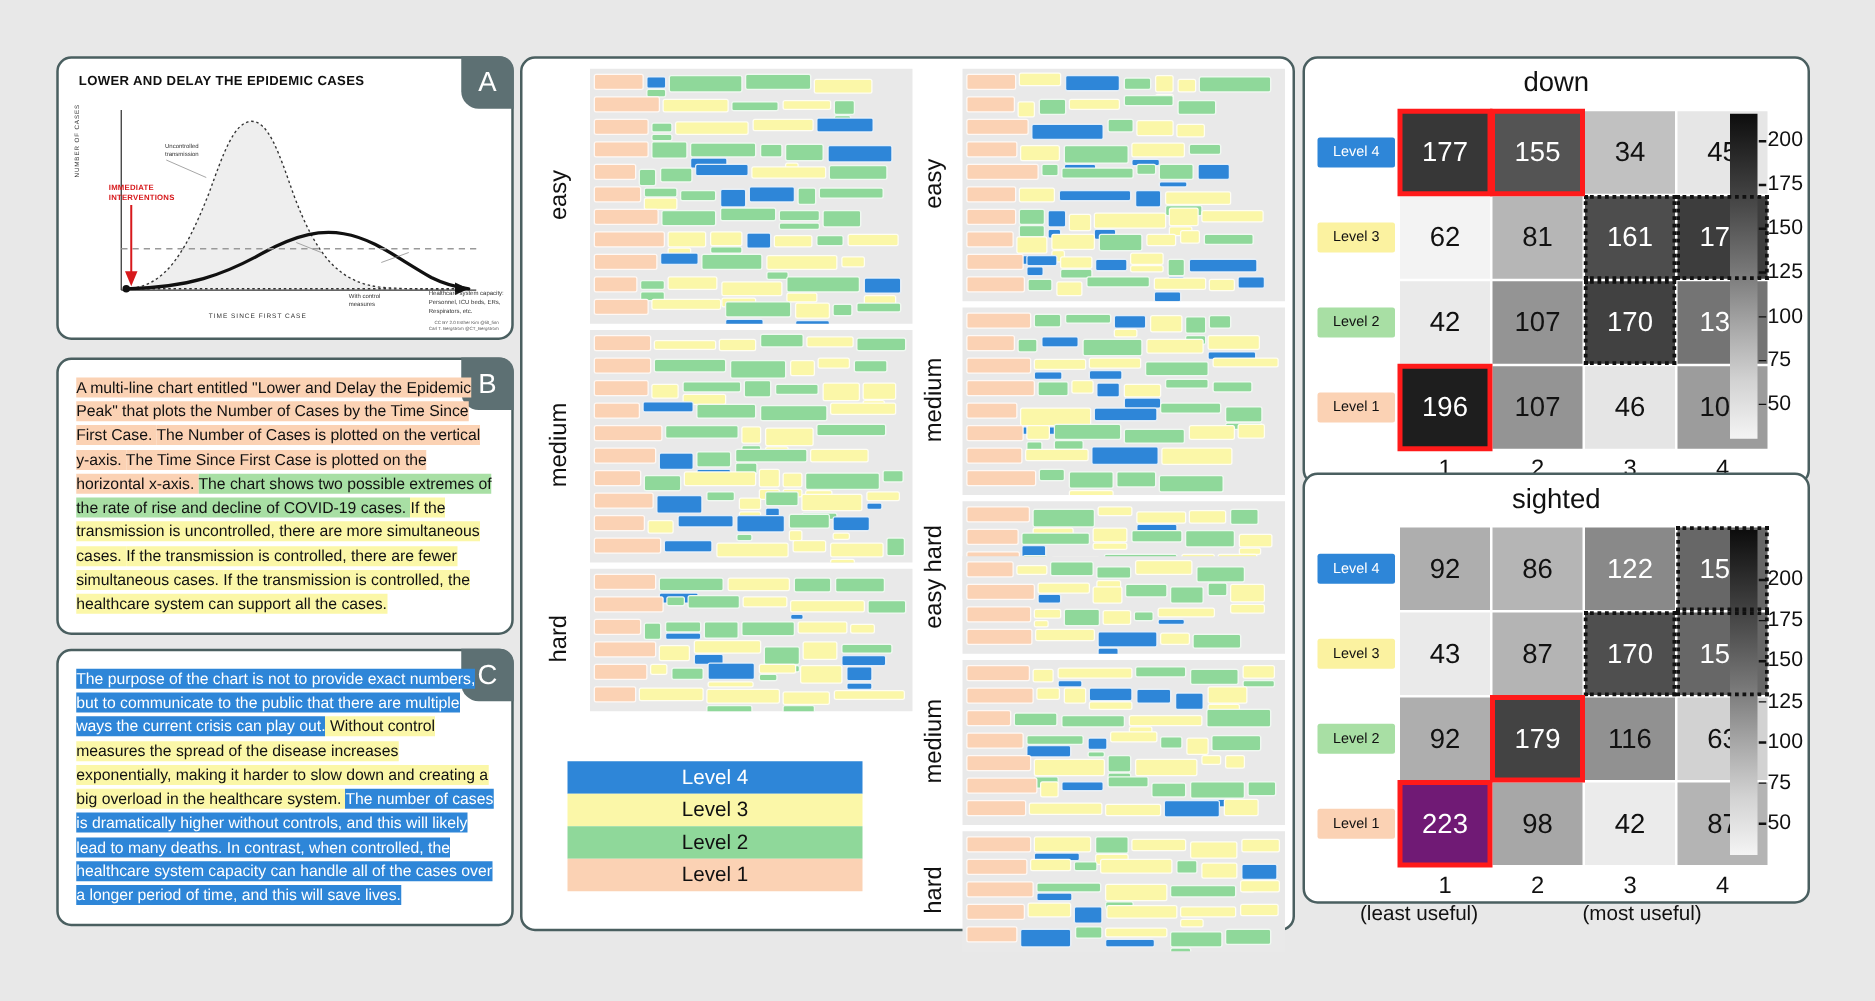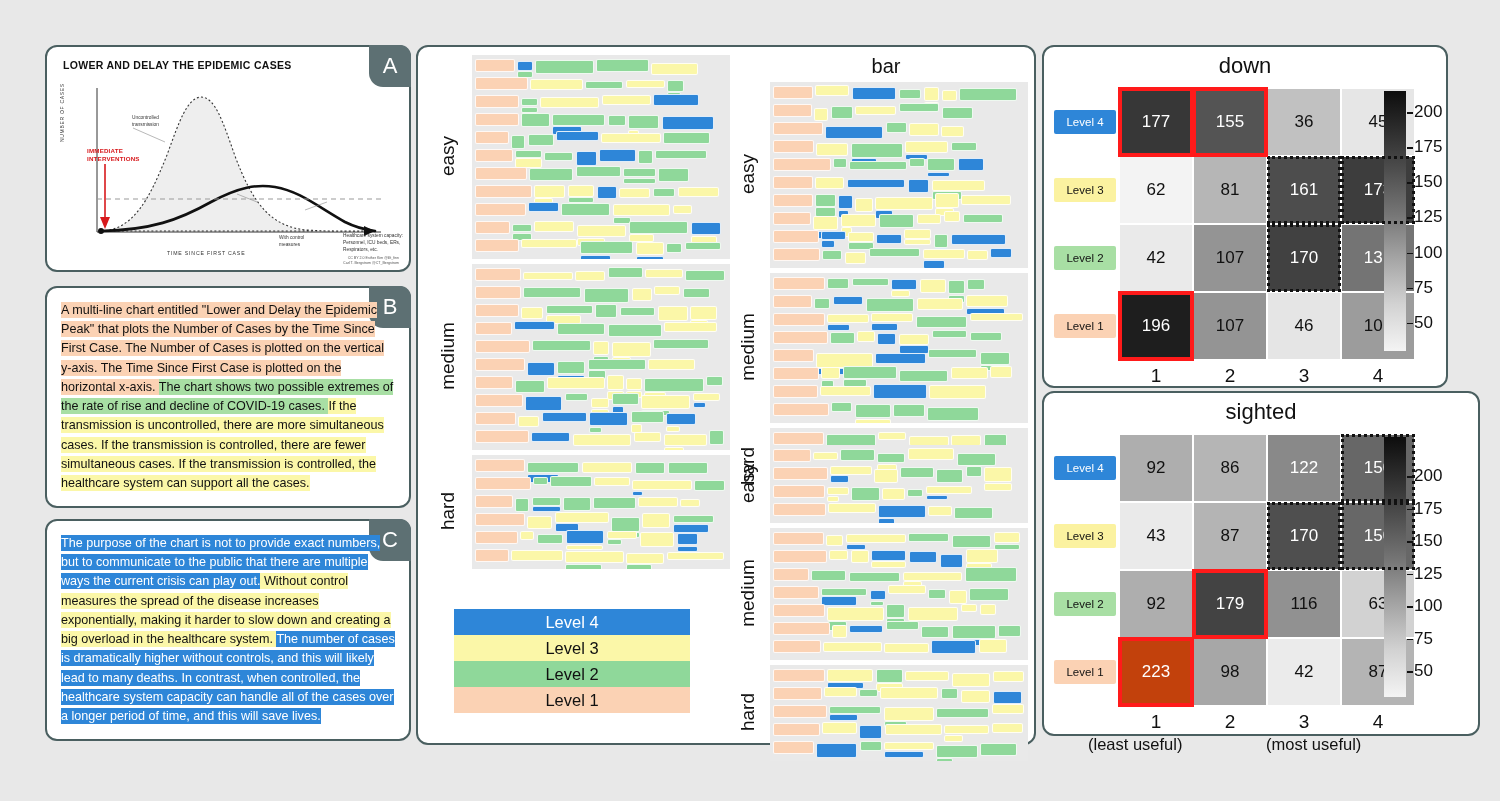--- a/index.html
+++ b/index.html
@@ -43,30 +43,30 @@
   .L1{background:#fbd2b4;} .L2{background:#8fd89a;} .L3{background:#fbf7a8;} .L4{background:#2e86d8;}
 
   
   .legend{position:absolute;left:36px;bottom:30px;width:236px;}
   .lgrow{height:26px;line-height:26px;text-align:center;font-size:16.5px;color:#111;}
   .lg4{background:#2e86d8;color:#fff;} .lg3{background:#fbf7a8;}
   .lg2{background:#8fd89a;} .lg1{background:#fbd2b4;}
 
   
   #panelHB{left:1042px;top:45px;width:406px;height:343px;}
-  #panelHS{left:1042px;top:391px;width:438px;height:345px;}
+  #panelHS{left:1042px;top:378px;width:406px;height:345px;}
   .hm-title{text-align:center;font-size:22px;color:#111;padding-top:6px;}
   .hm-wrap{position:relative;margin-top:4px;}
   .lvl-col{position:absolute;left:10px;top:0;width:62px;}
   .lvl-chip{height:24px;line-height:24px;text-align:center;font-size:11.5px;border-radius:2px;color:#111;}
   .c-l4{background:#2e86d8;color:#fff;} .c-l3{background:#fbf2a0;}
   .c-l2{background:#a8dfa4;} .c-l1{background:#fbd2b4;}
   .grid{position:absolute;left:76px;top:0;}
   .cell{position:absolute;display:flex;align-items:center;justify-content:center;
-        font-size:17px;box-sizing:border-box;}
+        font-size:22px;box-sizing:border-box;}
   .hl-red{position:absolute;border:4px solid #ff1a1a;box-sizing:border-box;pointer-events:none;z-index:5;}
   .hl-dot{position:absolute;border:3px dotted #111;box-sizing:border-box;pointer-events:none;z-index:4;}
   .xtick{position:absolute;font-size:19px;color:#111;text-align:center;}
   .xcap{position:absolute;font-size:16.5px;color:#111;}
   .cbar{position:absolute;width:22px;
         background:linear-gradient(to bottom,#0d0d0d 0%,#2b2b2b 14%,#4d4d4d 30%,#777 48%,#a6a6a6 65%,#d2d2d2 82%,#f4f4f4 100%);}
   .cbtick{position:absolute;font-size:17px;color:#111;white-space:nowrap;}
   .cbtick:before{content:"";position:absolute;left:-7px;top:50%;width:6px;height:1.5px;background:#111;}
 </style>
 </head>
@@ -330,21 +330,20 @@
             <div class="blk L3" style="left: 154.086px; top: 97.7997px; width: 37.9646px; height: 10.9865px;"></div>
             <div class="blk L2" style="left: 154.086px; top: 109.286px; width: 26.3714px; height: 7.41426px;"></div>
             <div class="blk L3" style="left: 194.551px; top: 96.9546px; width: 57.7048px; height: 8.11485px;"></div>
           </div>
           <div class="rowlbl" style="left: -74px; top: 445px; width: 100px; text-align: center;">hard</div>
         </div>
       </div>
     </div>
   <div class="col col-r" id="col-right">
       <div class="sect" style="top: 8px; left: 0px; width: 300px;">
-        <div class="sect-title">bar</div>
         <div style="position: relative; margin-left: 34px;">
           <div class="grp" style="width: 258px; height: 186px;">
             <div class="blk L1" style="left: 3px; top: 4px; width: 40.3164px; height: 13px;"></div>
             <div class="blk L3" style="left: 45.3164px; top: 3.49574px; width: 33.7663px; height: 10.1036px;"></div>
             <div class="blk L4" style="left: 81.5827px; top: 5.36716px; width: 44.7662px; height: 12.2469px;"></div>
             <div class="blk L2" style="left: 128.849px; top: 7.25471px; width: 22.5445px; height: 10.1553px;"></div>
             <div class="blk L3" style="left: 153.893px; top: 5.46405px; width: 15.1677px; height: 13.8178px;"></div>
             <div class="blk L3" style="left: 153.893px; top: 19.7819px; width: 15.1677px; height: 6.59723px;"></div>
             <div class="blk L3" style="left: 171.561px; top: 7.88616px; width: 15.3186px; height: 11.5807px;"></div>
             <div class="blk L2" style="left: 189.38px; top: 6.37245px; width: 57.9347px; height: 13.0087px;"></div>
@@ -663,21 +662,21 @@
   <div class="hm-wrap" id="hm0">
       <div class="lvl-col">
         <div class="lvl-chip c-l4" style="position: absolute; top: 27px; width: 62px;">Level 4</div>
         <div class="lvl-chip c-l3" style="position: absolute; top: 95px; width: 62px;">Level 3</div>
         <div class="lvl-chip c-l2" style="position: absolute; top: 163px; width: 62px;">Level 2</div>
         <div class="lvl-chip c-l1" style="position: absolute; top: 231px; width: 62px;">Level 1</div>
       </div>
       <div class="grid" style="width: 296px; height: 272px; top: 6px;">
         <div class="cell" style="left: 0px; top: 0px; width: 72px; height: 66px; background: rgb(55, 55, 55); color: rgb(255, 255, 255);">177</div>
         <div class="cell" style="left: 74px; top: 0px; width: 72px; height: 66px; background: rgb(84, 84, 84); color: rgb(255, 255, 255);">155</div>
-        <div class="cell" style="left: 148px; top: 0px; width: 72px; height: 66px; background: rgb(193, 193, 193); color: rgb(17, 17, 17);">36</div>
+        <div class="cell" style="left: 148px; top: 0px; width: 72px; height: 66px; background: rgb(193, 193, 193); color: rgb(17, 17, 17);">34</div>
         <div class="cell" style="left: 222px; top: 0px; width: 72px; height: 66px; background: rgb(230, 230, 230); color: rgb(17, 17, 17);">45</div>
         <div class="cell" style="left: 0px; top: 68px; width: 72px; height: 66px; background: rgb(243, 243, 243); color: rgb(17, 17, 17);">62</div>
         <div class="cell" style="left: 74px; top: 68px; width: 72px; height: 66px; background: rgb(182, 182, 182); color: rgb(17, 17, 17);">81</div>
         <div class="cell" style="left: 148px; top: 68px; width: 72px; height: 66px; background: rgb(77, 77, 77); color: rgb(255, 255, 255);">161</div>
         <div class="cell" style="left: 222px; top: 68px; width: 72px; height: 66px; background: rgb(61, 61, 61); color: rgb(255, 255, 255);">173</div>
         <div class="cell" style="left: 0px; top: 136px; width: 72px; height: 66px; background: rgb(234, 234, 234); color: rgb(17, 17, 17);">42</div>
         <div class="cell" style="left: 74px; top: 136px; width: 72px; height: 66px; background: rgb(148, 148, 148); color: rgb(17, 17, 17);">107</div>
         <div class="cell" style="left: 148px; top: 136px; width: 72px; height: 66px; background: rgb(65, 65, 65); color: rgb(255, 255, 255);">170</div>
         <div class="cell" style="left: 222px; top: 136px; width: 72px; height: 66px; background: rgb(116, 116, 116); color: rgb(255, 255, 255);">131</div>
         <div class="cell" style="left: 0px; top: 204px; width: 72px; height: 66px; background: rgb(30, 30, 30); color: rgb(255, 255, 255);">196</div>
@@ -723,21 +722,21 @@
         <div class="cell" style="left: 148px; top: 0px; width: 72px; height: 66px; background: rgb(137, 137, 137); color: rgb(255, 255, 255);">122</div>
         <div class="cell" style="left: 222px; top: 0px; width: 72px; height: 66px; background: rgb(103, 103, 103); color: rgb(255, 255, 255);">150</div>
         <div class="cell" style="left: 0px; top: 68px; width: 72px; height: 66px; background: rgb(234, 234, 234); color: rgb(17, 17, 17);">43</div>
         <div class="cell" style="left: 74px; top: 68px; width: 72px; height: 66px; background: rgb(180, 180, 180); color: rgb(17, 17, 17);">87</div>
         <div class="cell" style="left: 148px; top: 68px; width: 72px; height: 66px; background: rgb(79, 79, 79); color: rgb(255, 255, 255);">170</div>
         <div class="cell" style="left: 222px; top: 68px; width: 72px; height: 66px; background: rgb(103, 103, 103); color: rgb(255, 255, 255);">150</div>
         <div class="cell" style="left: 0px; top: 136px; width: 72px; height: 66px; background: rgb(174, 174, 174); color: rgb(17, 17, 17);">92</div>
         <div class="cell" style="left: 74px; top: 136px; width: 72px; height: 66px; background: rgb(67, 67, 67); color: rgb(255, 255, 255);">179</div>
         <div class="cell" style="left: 148px; top: 136px; width: 72px; height: 66px; background: rgb(145, 145, 145); color: rgb(17, 17, 17);">116</div>
         <div class="cell" style="left: 222px; top: 136px; width: 72px; height: 66px; background: rgb(210, 210, 210); color: rgb(17, 17, 17);">63</div>
-        <div class="cell" style="left: 0px; top: 204px; width: 72px; height: 66px; background: #c2410c; color: rgb(255, 255, 255);">223</div>
+        <div class="cell" style="left: 0px; top: 204px; width: 72px; height: 66px; background: #701a75; color: rgb(255, 255, 255);">223</div>
         <div class="cell" style="left: 74px; top: 204px; width: 72px; height: 66px; background: rgb(167, 167, 167); color: rgb(17, 17, 17);">98</div>
         <div class="cell" style="left: 148px; top: 204px; width: 72px; height: 66px; background: rgb(235, 235, 235); color: rgb(17, 17, 17);">42</div>
         <div class="cell" style="left: 222px; top: 204px; width: 72px; height: 66px; background: rgb(180, 180, 180); color: rgb(17, 17, 17);">87</div>
         <div class="hl-red" style="left: 72px; top: 134px; width: 76px; height: 70px;"></div>
         <div class="hl-red" style="left: -2px; top: 202px; width: 76px; height: 70px;"></div>
         <div class="hl-dot" style="left: 221px; top: -1px; width: 74px; height: 68px;"></div>
         <div class="hl-dot" style="left: 147px; top: 67px; width: 74px; height: 68px;"></div>
         <div class="hl-dot" style="left: 221px; top: 67px; width: 74px; height: 68px;"></div>
       </div>
       <div class="xtick" style="left: 76px; top: 282px; width: 72px;">1</div>

